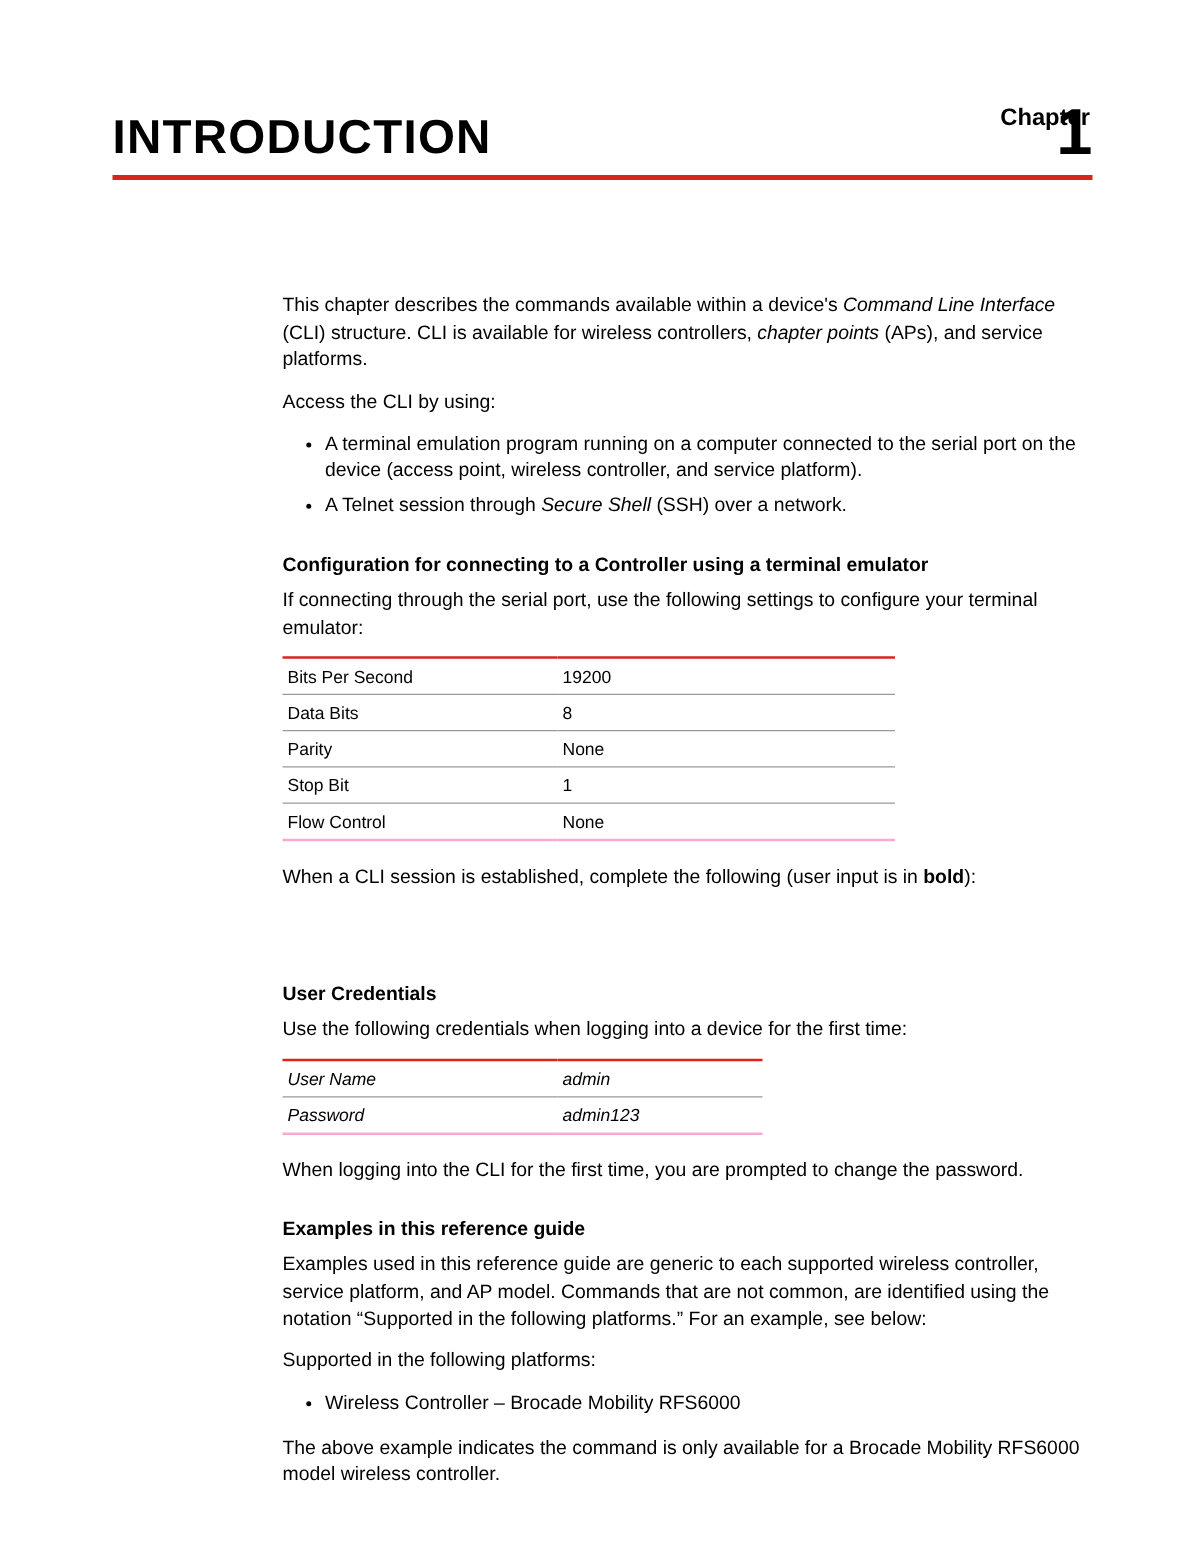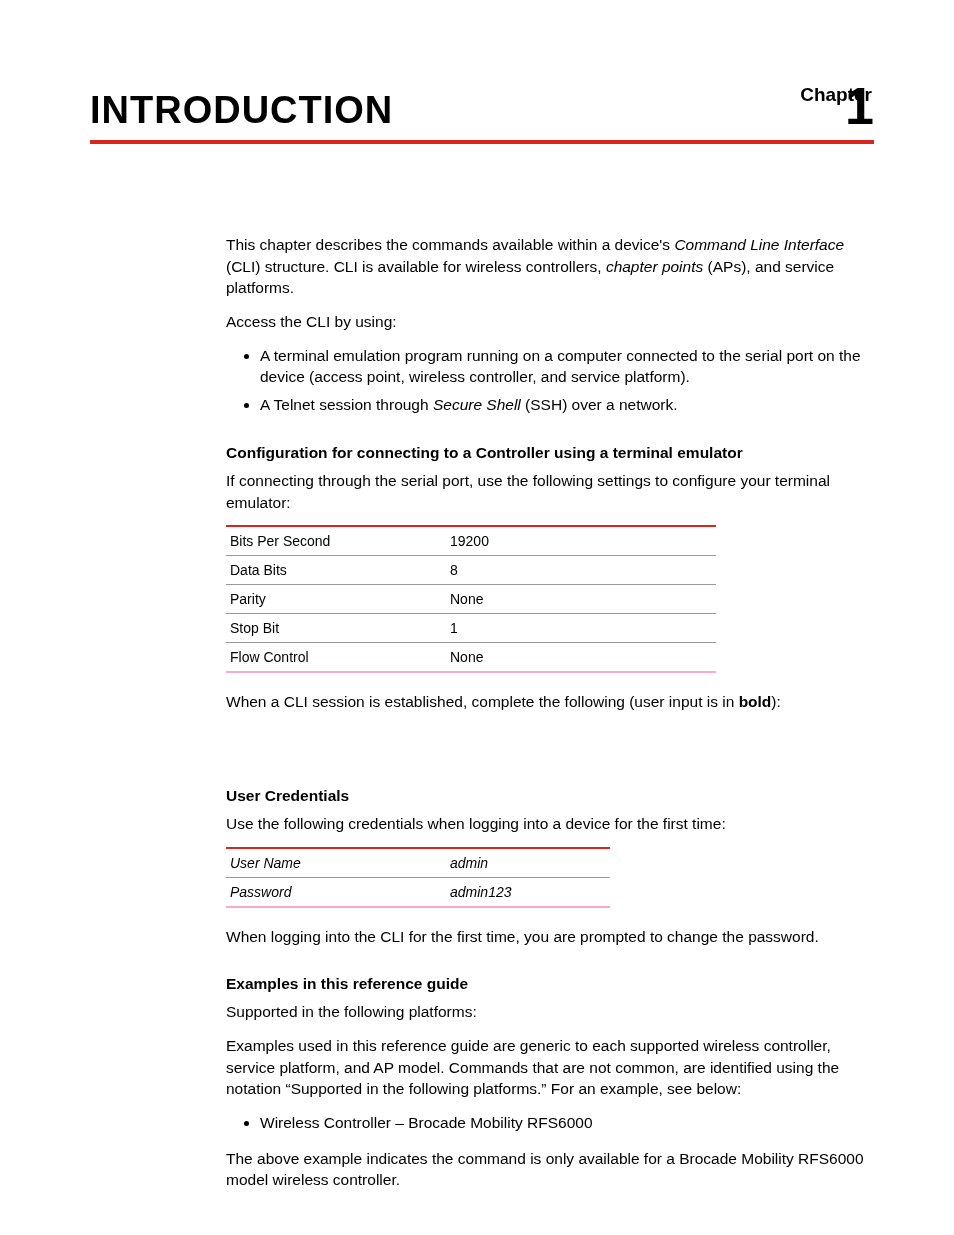--- a/index.html
+++ b/index.html
@@ -151,20 +151,20 @@
           </tr>
       <tr>
             <td>Password</td>
             <td>admin123</td>
           </tr>
     </tbody>
       </table>
     <p class="para">When logging into the CLI for the first time, you are prompted to change the password.</p>
 
     <div class="section-head">Examples in this reference guide</div>
+    <p class="para">Examples used in this reference guide are generic to each supported wireless controller, service platform, and AP model. Commands that are not common, are identified using the notation “Supported in the following platforms.” For an example, see below:</p>
     <p class="para">Supported in the following platforms:</p>
-    <p class="para">Examples used in this reference guide are generic to each supported wireless controller, service platform, and AP model. Commands that are not common, are identified using the notation “Supported in the following platforms.” For an example, see below:</p>
     <ul class="bullets">
       <li>Wireless Controller – Brocade Mobility RFS6000</li>
     </ul>
     <p class="para">The above example indicates the command is only available for a Brocade Mobility RFS6000 model wireless controller.</p>
   </div>
 </div>
 
 </body></html>

